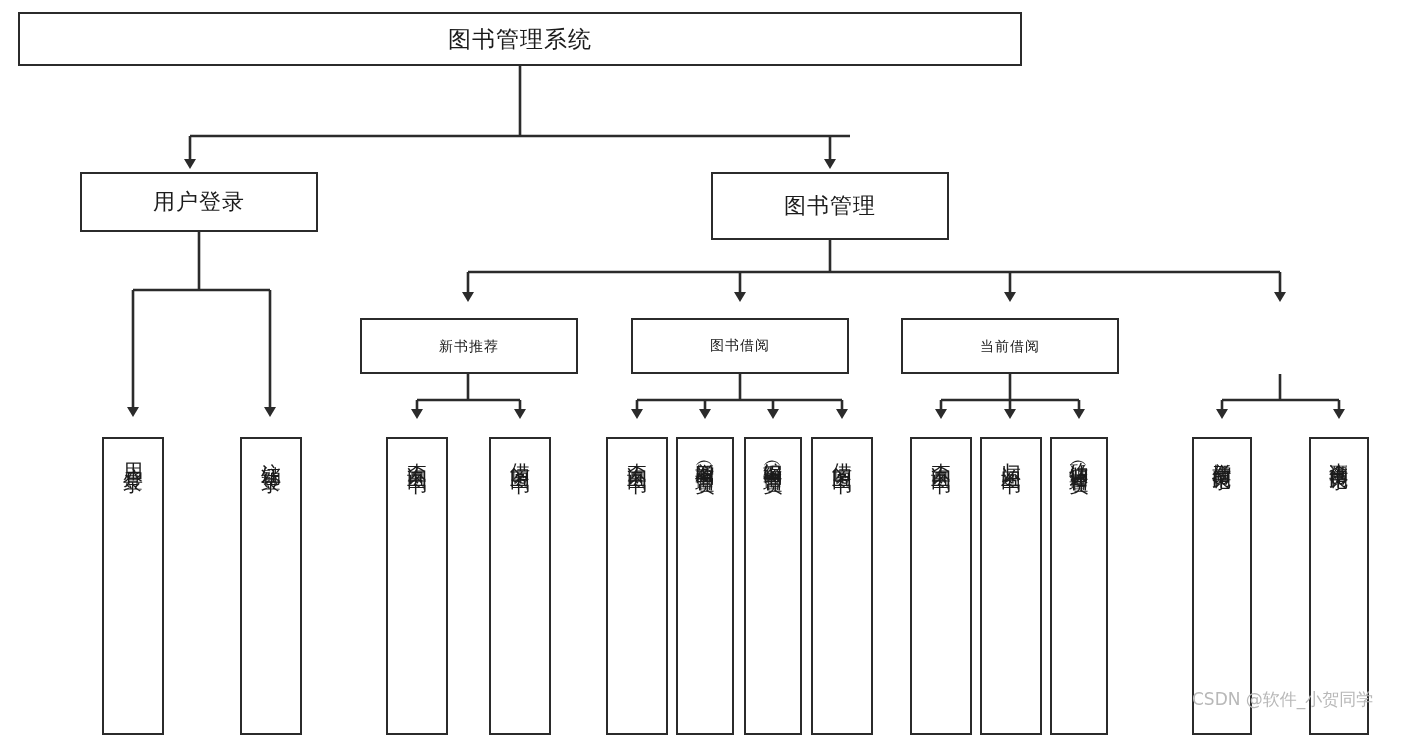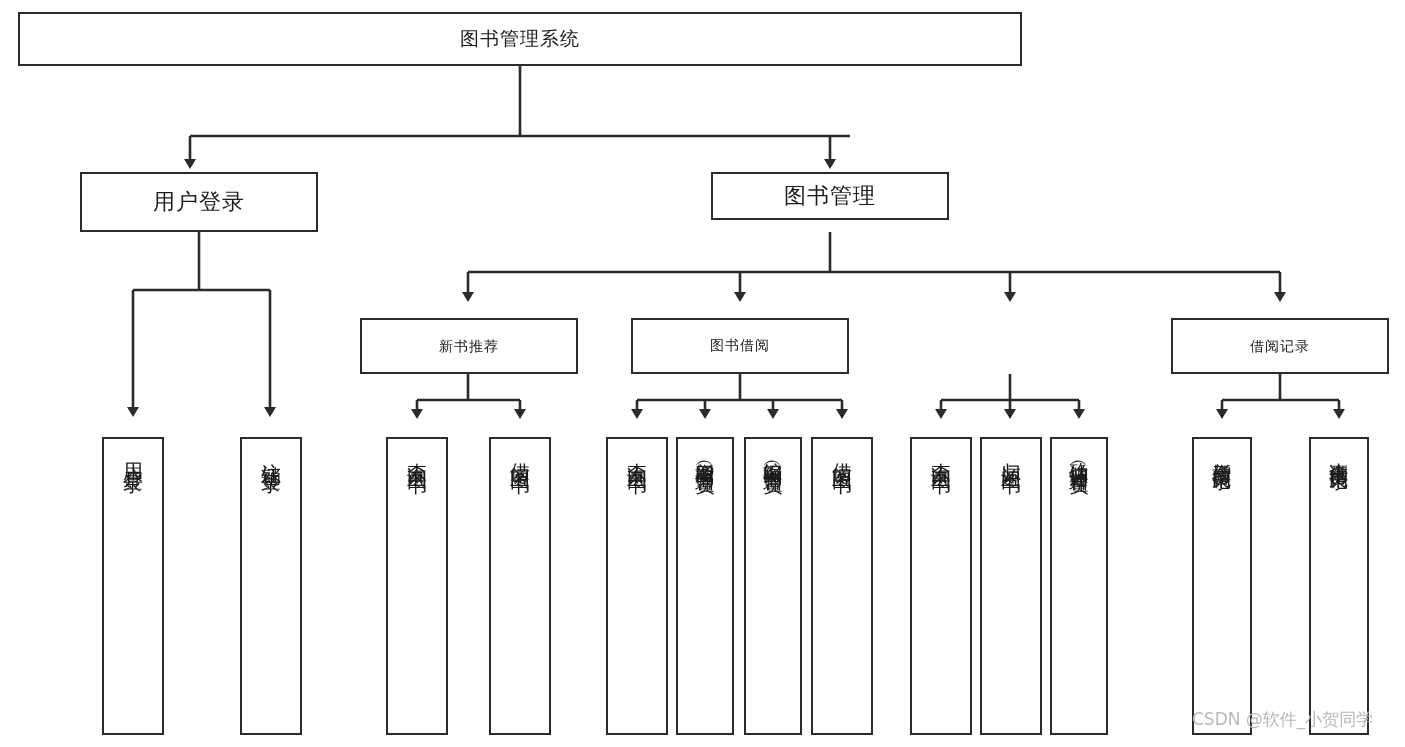--- a/index.html
+++ b/index.html
@@ -35,21 +35,21 @@
     justify-content: center;
     z-index: 5;
   }
   .node-label {
     color: #1b1b1b;
     font-size: 22px;
     line-height: 1.15;
     letter-spacing: 1px;
     white-space: nowrap;
   }
-  .node.root .node-label { font-size: 19px; }
+  .node.root .node-label { font-size: 23px; }
   .node.l2 .node-label { font-size: 22px; }
   .node.l3 .node-label { font-size: 14px; }
 
   .node.leaf {
     align-items: flex-start;
     justify-content: center;
     padding-top: 8px;
   }
   .node.leaf .node-label {
     writing-mode: vertical-rl;
@@ -59,21 +59,21 @@
     letter-spacing: 4px;
     white-space: nowrap;
   }
   .node.leaf.tall-text .node-label {
     font-size: 19px;
     letter-spacing: 2px;
   }
   .watermark {
     position: absolute;
     left: 1192px;
-    top: 708px;
+    top: 688px;
     font-size: 17px;
     color: #b8b8b8;
     white-space: nowrap;
     z-index: 20;
   }
 </style>
 </head>
 <body>
 
 <div id="canvas">
@@ -128,32 +128,32 @@
     </g>
   </svg>
 
   <div class="node root" style="left:18px; top:12px; width:1004px; height:54px;">
     <span class="node-label">图书管理系统</span>
   </div>
 
   <div class="node l2" style="left:80px; top:172px; width:238px; height:60px;">
     <span class="node-label">用户登录</span>
   </div>
-  <div class="node l2" style="left:711px; top:172px; width:238px; height:48px;">
+  <div class="node l2" style="left:711px; top:172px; width:238px; height:68px;">
     <span class="node-label">图书管理</span>
   </div>
 
   <div class="node l3" style="left:360px; top:318px; width:218px; height:56px;">
     <span class="node-label">新书推荐</span>
   </div>
   <div class="node l3" style="left:631px; top:318px; width:218px; height:56px;font-family:Liberation Mono, monospace;">
     <span class="node-label">图书借阅</span>
   </div>
-  <div class="node l3" style="left:1171px; top:318px; width:218px; height:56px;">
-    <span class="node-label">借阅记录</span>
+  <div class="node l3" style="left:901px; top:318px; width:218px; height:56px;">
+    <span class="node-label">当前借阅</span>
   </div>
 
   <div class="node leaf" style="left:102px; top:437px; width:62px; height:298px;">
     <span class="node-label">用户登录</span>
   </div>
   <div class="node leaf" style="left:240px; top:437px; width:62px; height:298px;">
     <span class="node-label">注销登录</span>
   </div>
 
   <div class="node leaf" style="left:386px; top:437px; width:62px; height:298px;">

